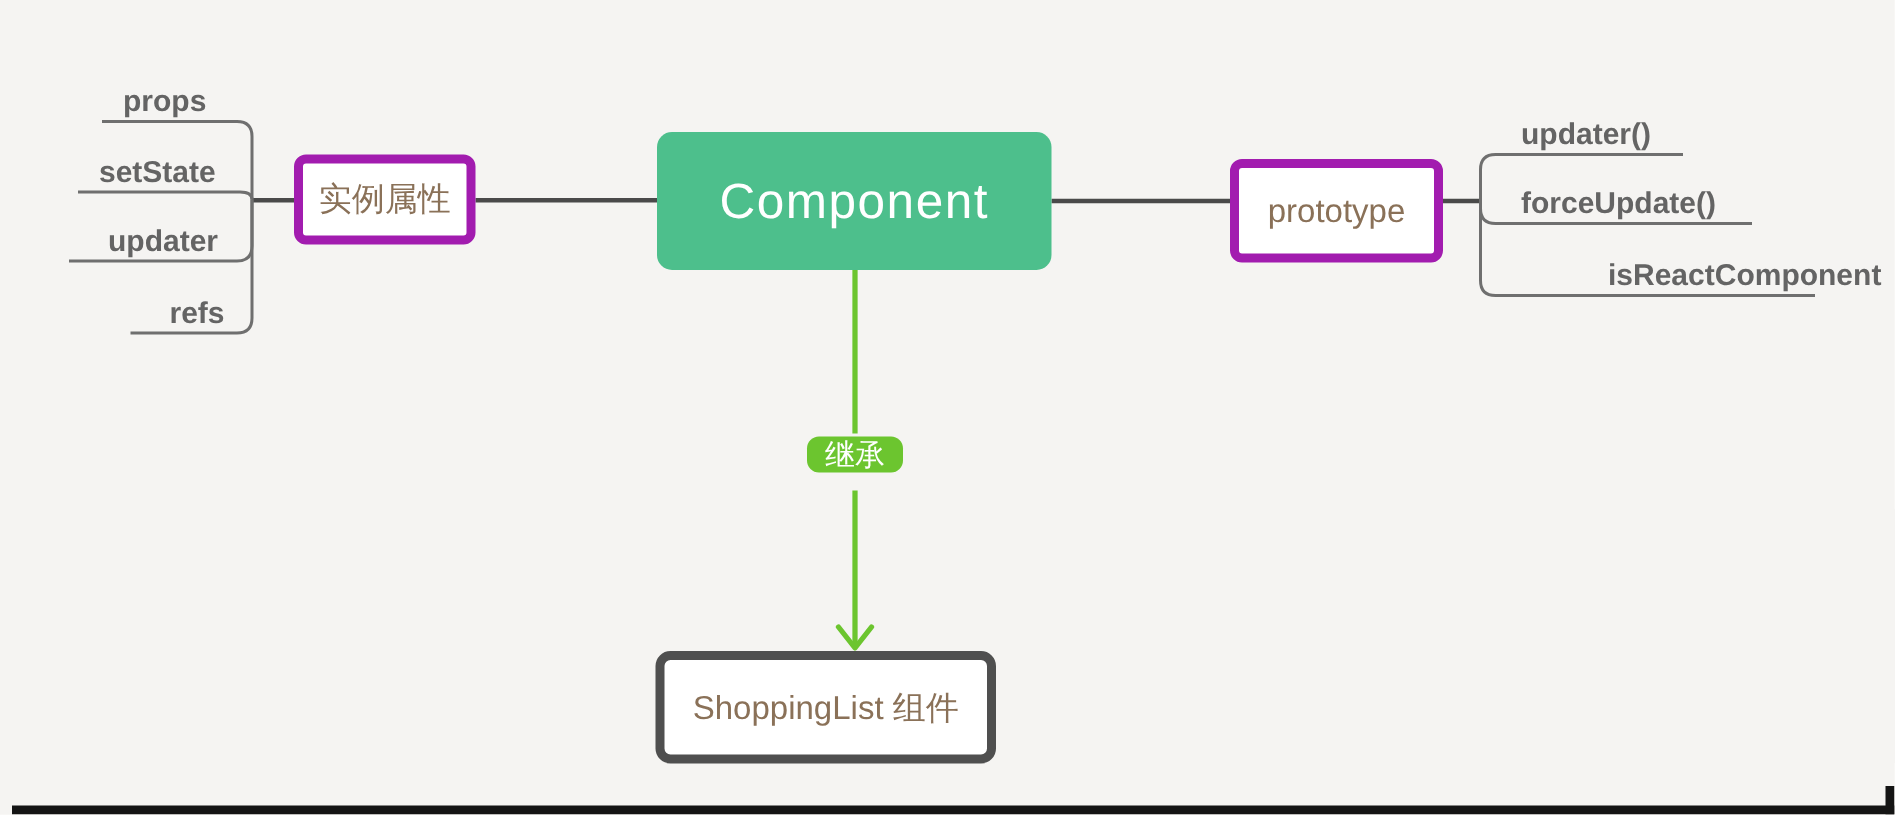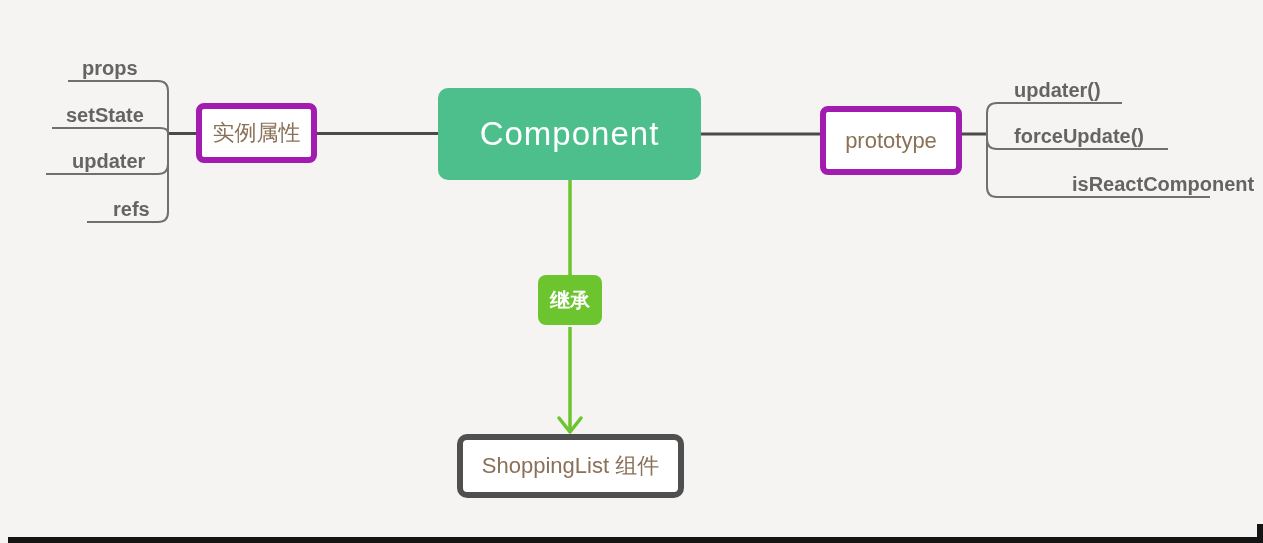--- a/index.html
+++ b/index.html
@@ -65,25 +65,25 @@
   </div>
 
   <div class="node white-node" style="left:196px; top:103px; width:121px; height:60px;">
     <span>实例属性</span>
   </div>
 
   <div class="node white-node" style="left:820px; top:106px; width:142px; height:69px;">
     <span>prototype</span>
   </div>
 
-  <div class="node edge-label-node" style="left:538px; top:275px; width:64px; height:50px;font-weight:bold;">
+  <div class="node edge-label-node" style="left:538px; top:291px; width:64px; height:24px;">
     <span>继承</span>
   </div>
 
-  <div class="node white-node dark-border" style="left:457px; top:434px; width:227px; height:64px;">
+  <div class="node white-node dark-border" style="left:437px; top:434px; width:227px; height:75px;">
     <span>ShoppingList 组件</span>
   </div>
 
   <div class="leaf" style="left:82px; top:55px;">props</div>
   <div class="leaf" style="left:66px; top:102px;">setState</div>
   <div class="leaf" style="left:72px; top:148px;">updater</div>
   <div class="leaf" style="left:101px; top:196px;margin-left:12px;">refs</div>
 
   <div class="leaf" style="left:1014px; top:77px;">updater()</div>
   <div class="leaf" style="left:1014px; top:123px;">forceUpdate()</div>

